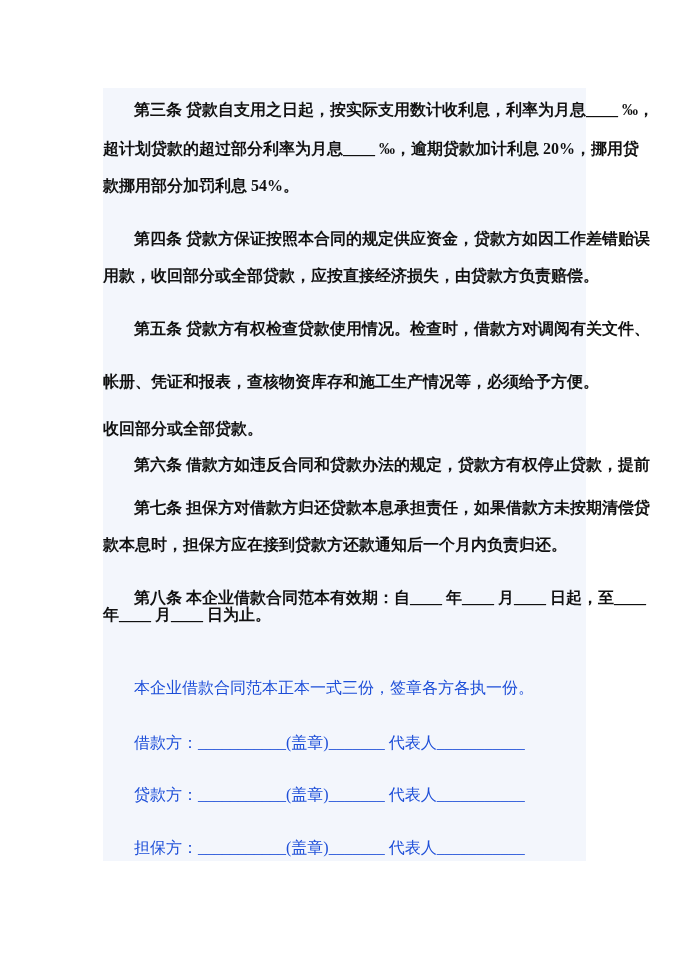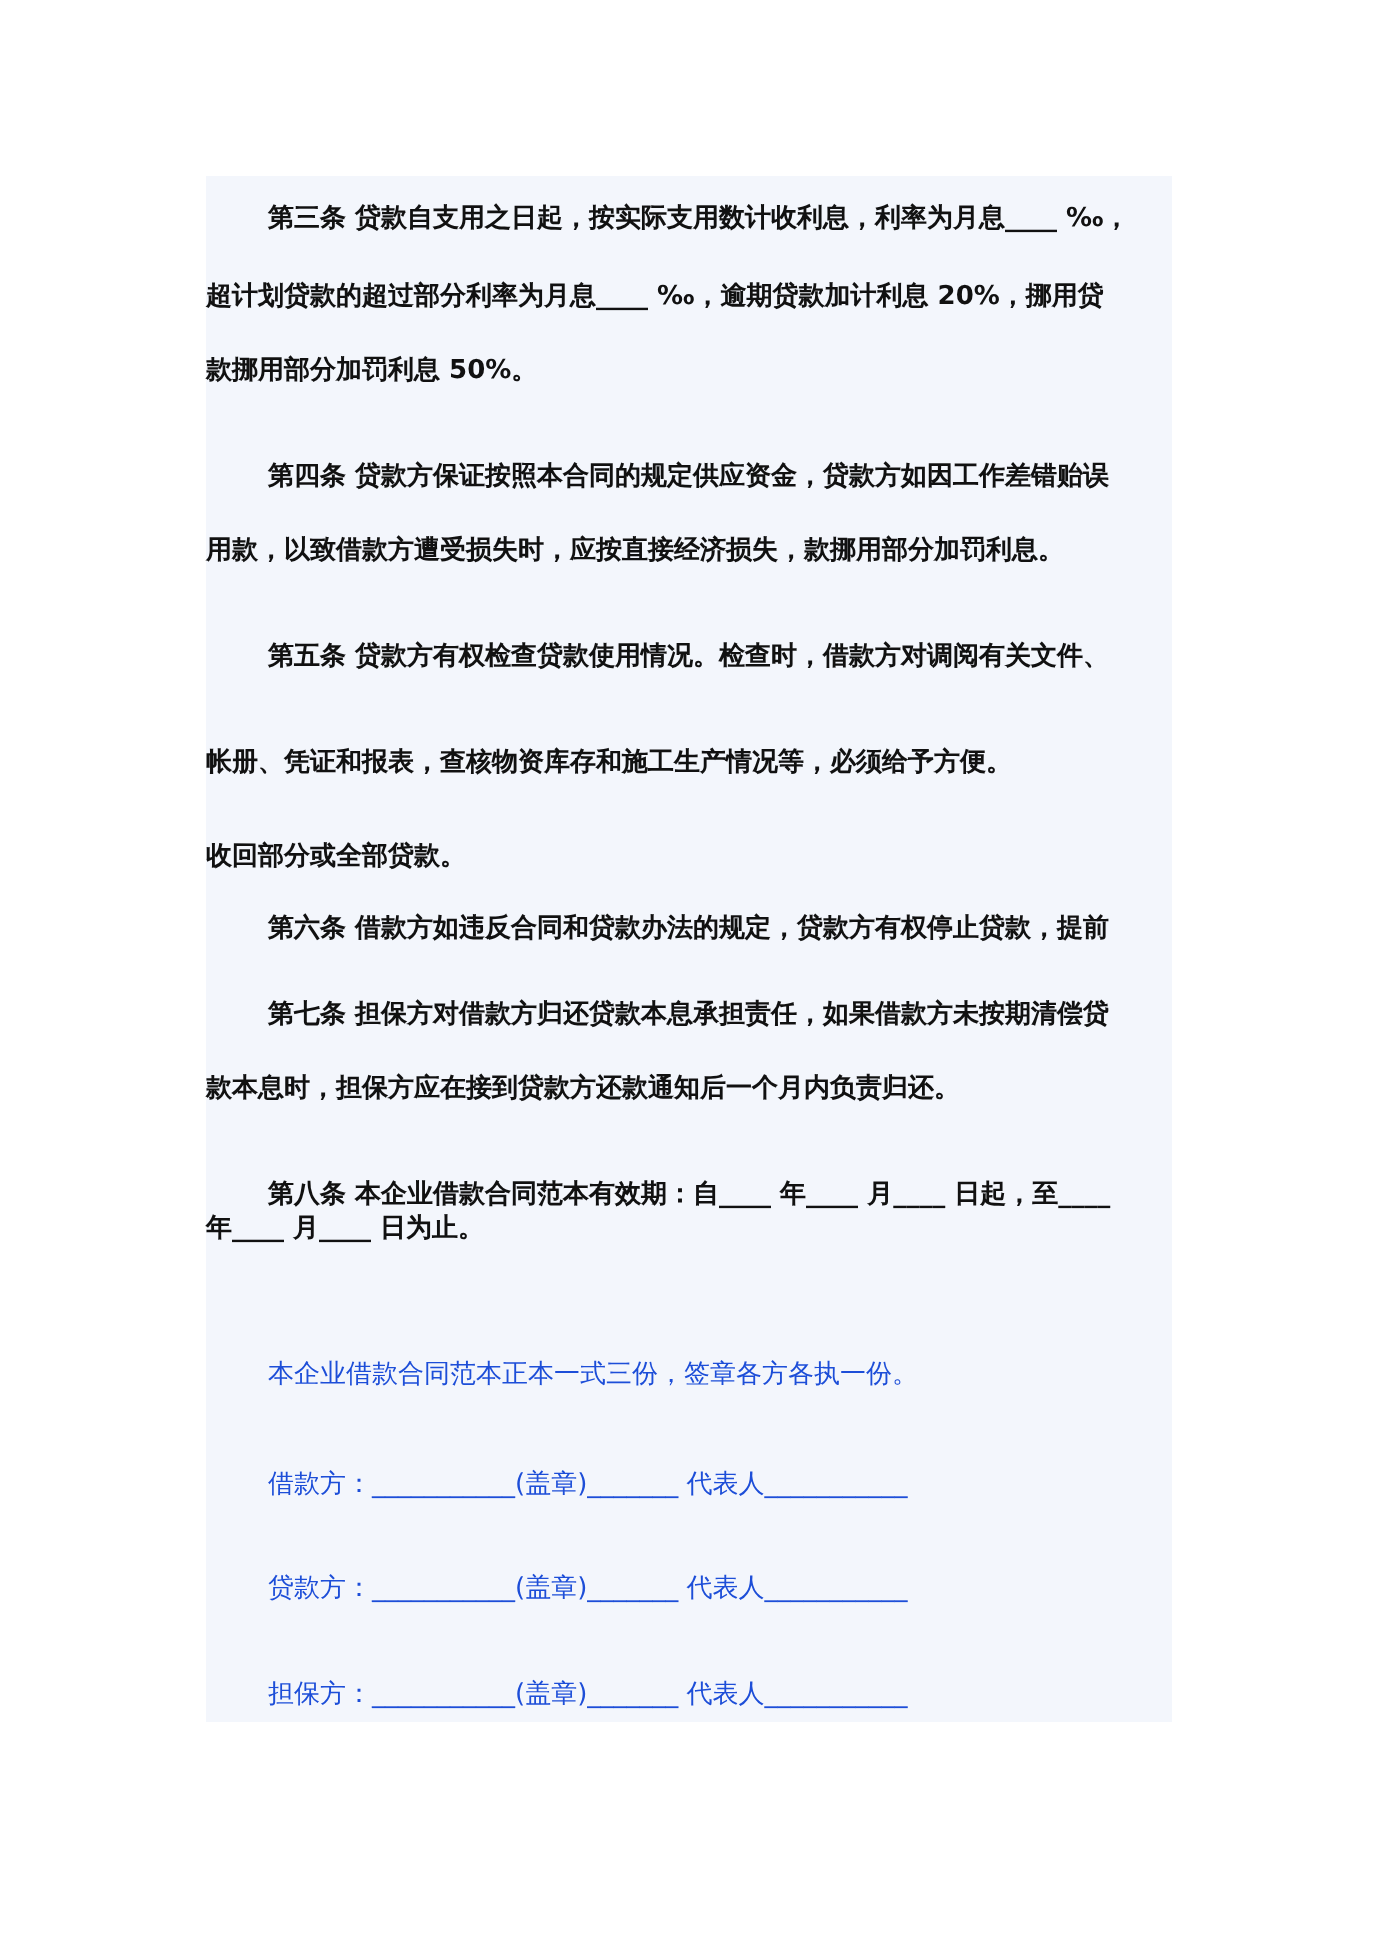--- a/index.html
+++ b/index.html
@@ -19,40 +19,41 @@
       position: absolute;
       left: 103px;
       top: 88px;
       width: 483px;
       height: 773px;
       background: #f3f6fc;
     }
     .line {
       position: absolute;
       left: 103px;
-      font-size: 13px;
+      font-size: 16px;
       line-height: 20px;
       white-space: nowrap;
       letter-spacing: 0px;
+      font-family: Liberation Serif, serif;
     }
     .bold { font-weight: bold; }
     .indent { left: 134px; }
     .normal { font-weight: normal; color: #1d4ed8; }
   </style>
 </head>
 <body>
 
 <div class="panel"></div>
 
 <div class="line bold indent" style="top:100px;">第三条 贷款自支用之日起，按实际支用数计收利息，利率为月息____ ‰，</div>
 <div class="line bold" style="top:139px;">超计划贷款的超过部分利率为月息____ ‰，逾期贷款加计利息 20%，挪用贷</div>
-<div class="line bold" style="top:176px;">款挪用部分加罚利息 50%。</div>
+<div class="line bold" style="top:176px;">款挪用部分加罚利息 54%。</div>
 
 <div class="line bold indent" style="top:229px;">第四条 贷款方保证按照本合同的规定供应资金，贷款方如因工作差错贻误</div>
-<div class="line bold" style="top:266px;">用款，以致借款方遭受损失时，应按直接经济损失，款挪用部分加罚利息。</div>
+<div class="line bold" style="top:266px;">用款，收回部分或全部贷款，应按直接经济损失，由贷款方负责赔偿。</div>
 
 <div class="line bold indent" style="top:319px;">第五条 贷款方有权检查贷款使用情况。检查时，借款方对调阅有关文件、</div>
 <div class="line bold" style="top:372px;">帐册、凭证和报表，查核物资库存和施工生产情况等，必须给予方便。</div>
 
 <div class="line bold indent" style="top:409px;margin-top:46px;">第六条 借款方如违反合同和贷款办法的规定，贷款方有权停止贷款，提前</div>
 <div class="line bold" style="top:419px;">收回部分或全部贷款。</div>
 
 <div class="line bold indent" style="top:498px;">第七条 担保方对借款方归还贷款本息承担责任，如果借款方未按期清偿贷</div>
 <div class="line bold" style="top:535px;">款本息时，担保方应在接到贷款方还款通知后一个月内负责归还。</div>
 

